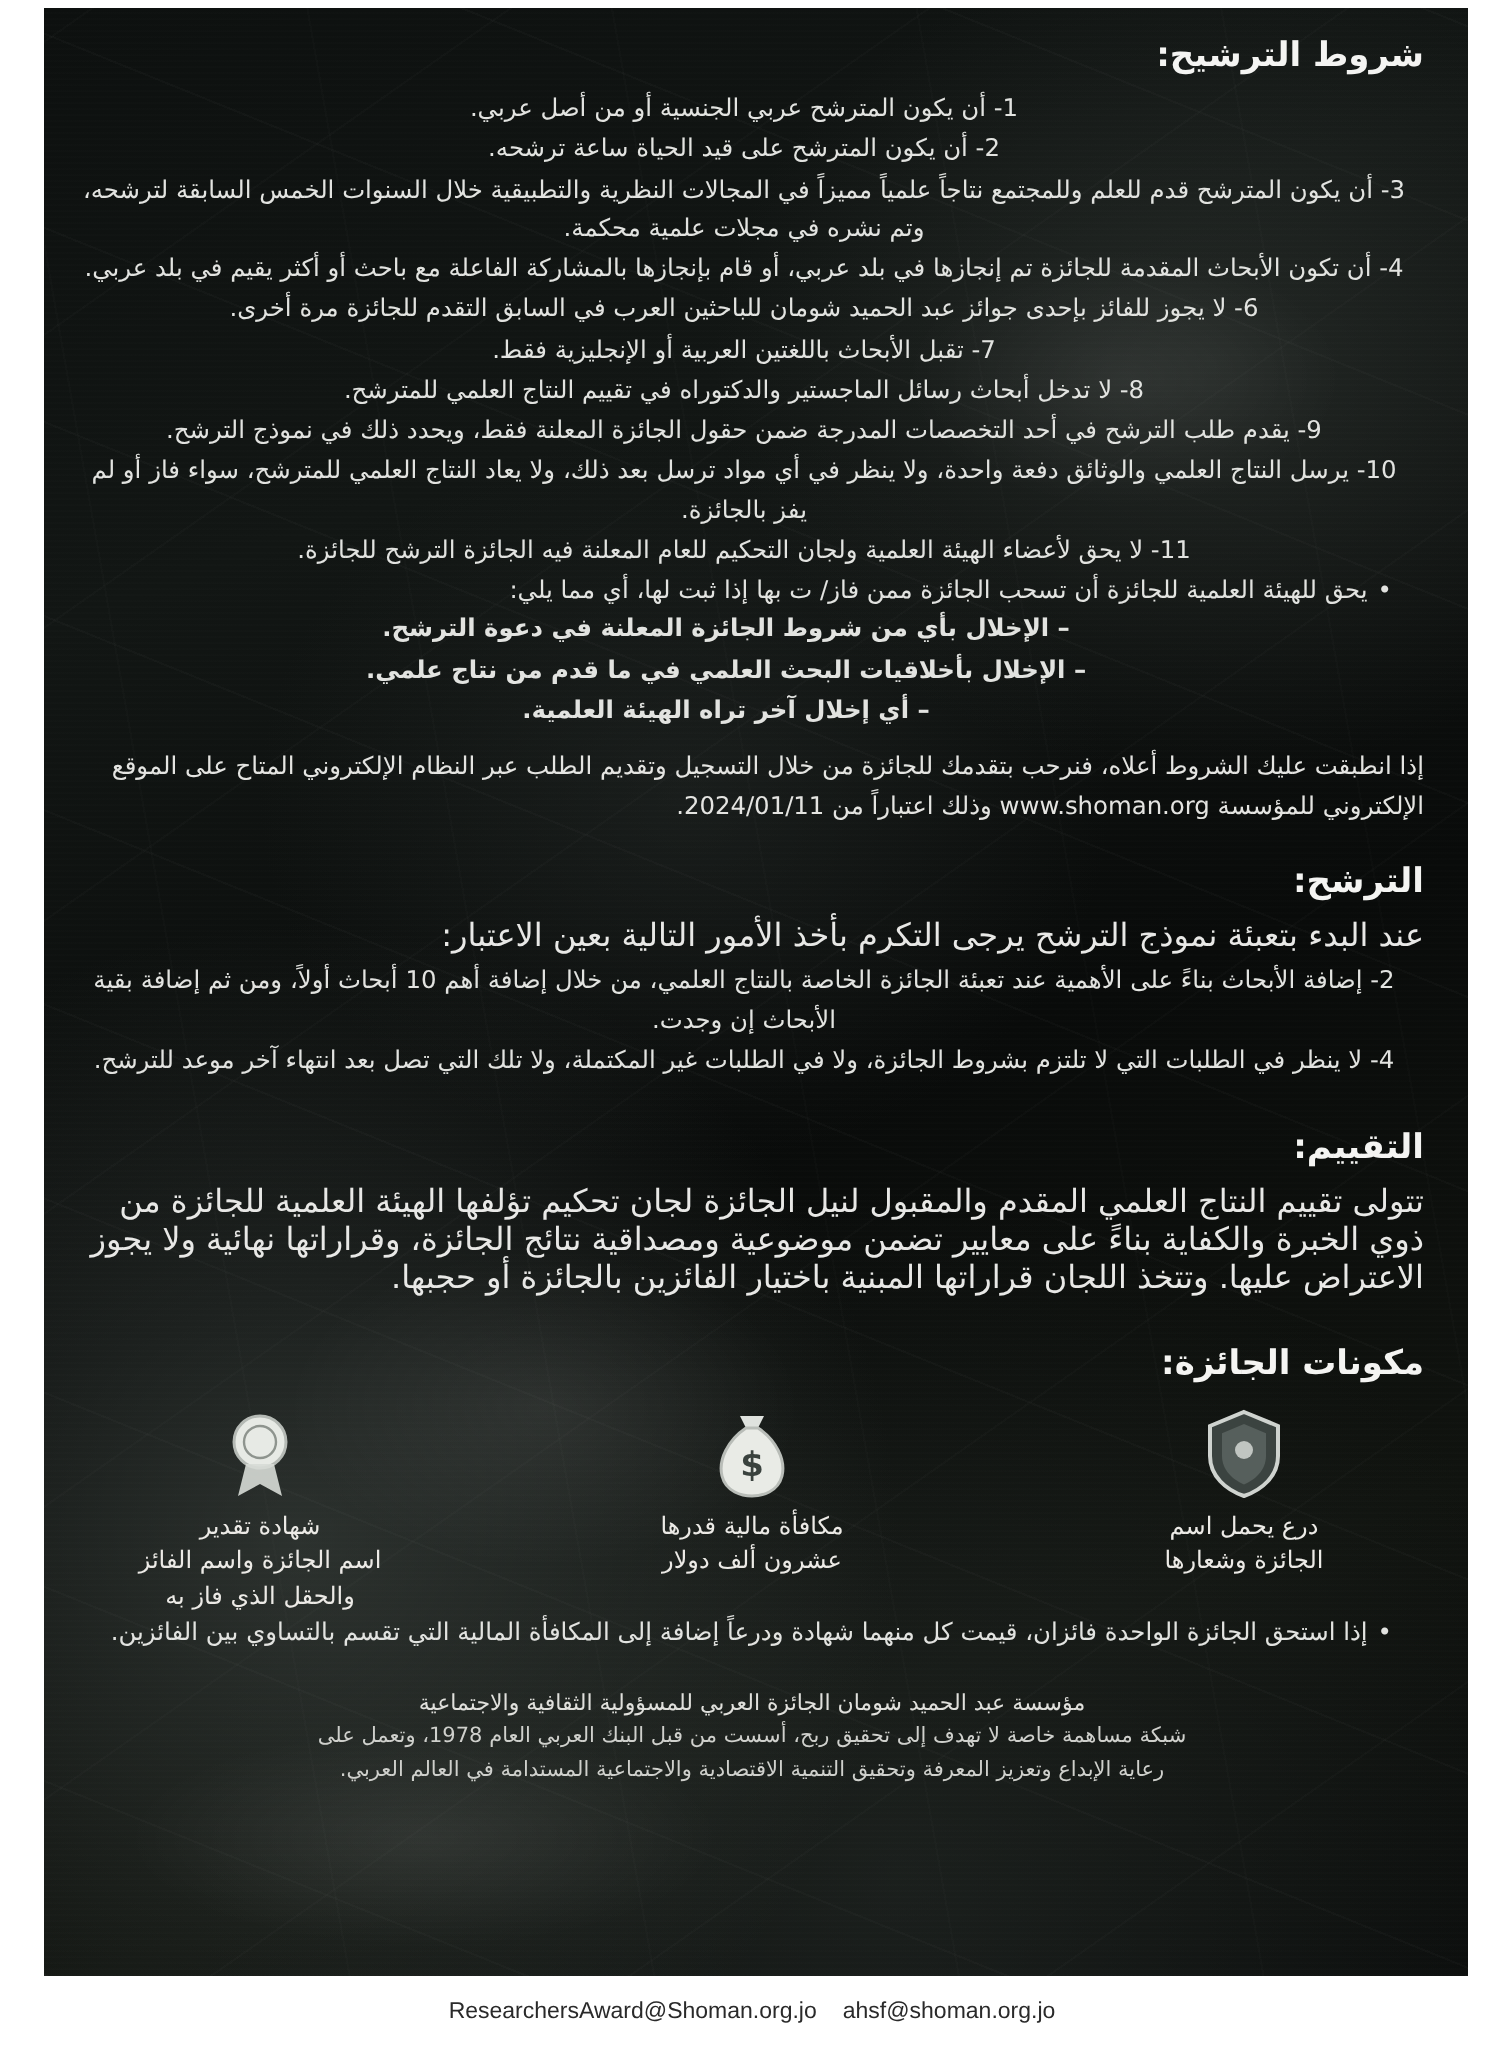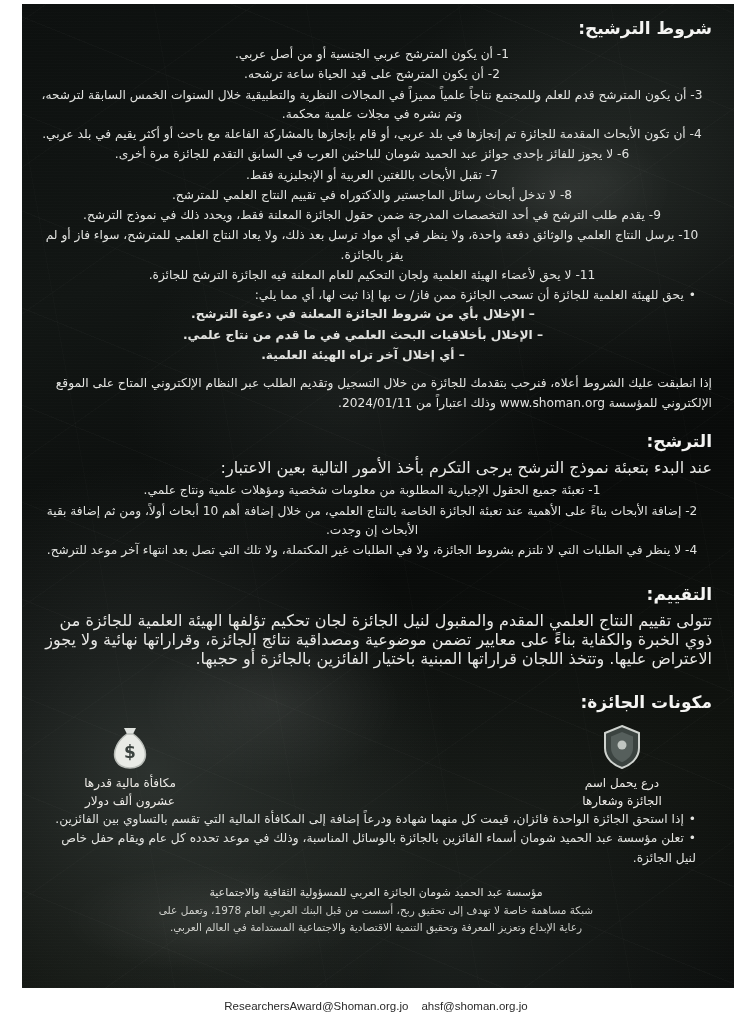--- a/index.html
+++ b/index.html
@@ -205,21 +205,20 @@
 
         <div class="note">إذا انطبقت عليك الشروط أعلاه، فنرحب بتقدمك للجائزة من خلال التسجيل وتقديم الطلب عبر النظام الإلكتروني المتاح على الموقع الإلكتروني للمؤسسة www.shoman.org وذلك اعتباراً من 2024/01/11.</div>
       </div>
 
       <div class="spacer-sm"></div>
 
       <div class="block">
         <h2 class="section-title">الترشح:</h2>
         <div class="item" style="padding-right:0; margin-bottom:4px;">عند البدء بتعبئة نموذج الترشح يرجى التكرم بأخذ الأمور التالية بعين الاعتبار:</div>
         <ul class="list">
-          <li class="item">1- تعبئة جميع الحقول الإجبارية المطلوبة من معلومات شخصية ومؤهلات علمية ونتاج علمي.</li>
           <li class="item">2- إضافة الأبحاث بناءً على الأهمية عند تعبئة الجائزة الخاصة بالنتاج العلمي، من خلال إضافة أهم 10 أبحاث أولاً، ومن ثم إضافة بقية الأبحاث إن وجدت.</li>
           <li class="item">4- لا ينظر في الطلبات التي لا تلتزم بشروط الجائزة، ولا في الطلبات غير المكتملة، ولا تلك التي تصل بعد انتهاء آخر موعد للترشح.</li>
         </ul>
       </div>
 
       <div class="spacer-md"></div>
 
       <div class="block">
         <h2 class="section-title">التقييم:</h2>
         <div class="item" style="padding-right:0;">تتولى تقييم النتاج العلمي المقدم والمقبول لنيل الجائزة لجان تحكيم تؤلفها الهيئة العلمية للجائزة من ذوي الخبرة والكفاية بناءً على معايير تضمن موضوعية ومصداقية نتائج الجائزة، وقراراتها نهائية ولا يجوز الاعتراض عليها. وتتخذ اللجان قراراتها المبنية باختيار الفائزين بالجائزة أو حجبها.</div>
@@ -253,26 +252,39 @@
                 <path d="M19 10 C10 16 5 26 7 34 C9 42 17 44 22 44 C27 44 35 42 37 34 C39 26 34 16 25 10 Z" fill="#e9ebe6" stroke="#b9bdb8" stroke-width="1.5"></path>
                 <text x="22" y="34" font-size="17" font-weight="bold" text-anchor="middle" fill="#3a423e" font-family="DejaVu Sans, sans-serif">$</text>
               </svg>
             </div>
             <div class="comp-label">
               <span class="l2">مكافأة مالية قدرها</span>
               <span class="l2">عشرون ألف دولار</span>
             </div>
           </div>
 
+          <div class="comp">
+            <div class="comp-icon">
+              <svg width="40" height="46" viewBox="0 0 40 46" aria-hidden="true">
+                <circle cx="20" cy="17" r="13" fill="#e7eae5" stroke="#b5bab5" stroke-width="1.5"></circle>
+                <circle cx="20" cy="17" r="8" fill="none" stroke="#8e948e" stroke-width="1.2"></circle>
+                <path d="M13 28 L9 44 L20 38 L31 44 L27 28 Z" fill="#d7dbd6" opacity="0.9"></path>
+              </svg>
+            </div>
+            <div class="comp-label">
+              <span class="l2">شهادة تقدير</span>
+              <span class="l2">اسم الجائزة واسم الفائز</span>
+              <span class="l2">والحقل الذي فاز به</span>
+            </div>
+          </div>
 
         </div>
 
         <ul class="list closing">
           <li class="bullet">إذا استحق الجائزة الواحدة فائزان، قيمت كل منهما شهادة ودرعاً إضافة إلى المكافأة المالية التي تقسم بالتساوي بين الفائزين.</li>
-          <li class="bullet">تعلن مؤسسة عبد الحميد شومان أسماء الفائزين بالجائزة بالوسائل المناسبة، وذلك في موعد تحدده كل عام ويقام حفل خاص لنيل الجائزة.</li>
         </ul>
       </div>
 
       <div class="org-block">
         <div class="org-title">مؤسسة عبد الحميد شومان الجائزة العربي للمسؤولية الثقافية والاجتماعية</div>
         <div>شبكة مساهمة خاصة لا تهدف إلى تحقيق ربح، أسست من قبل البنك العربي العام 1978، وتعمل على</div>
         <div>رعاية الإبداع وتعزيز المعرفة وتحقيق التنمية الاقتصادية والاجتماعية المستدامة في العالم العربي.</div>
       </div>
 
     </div>

